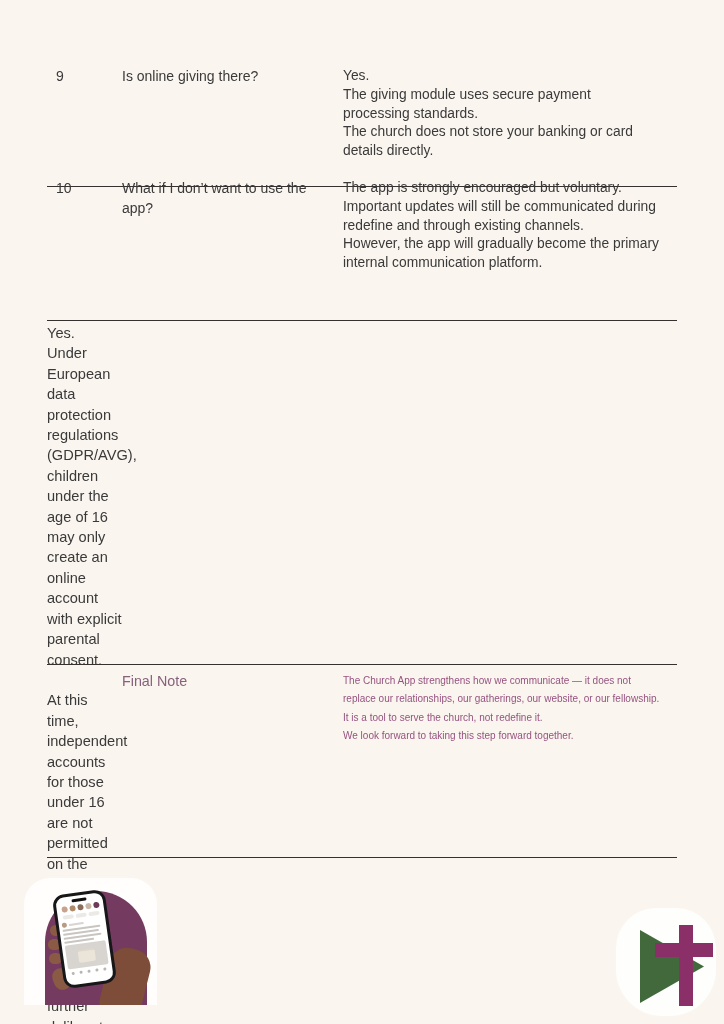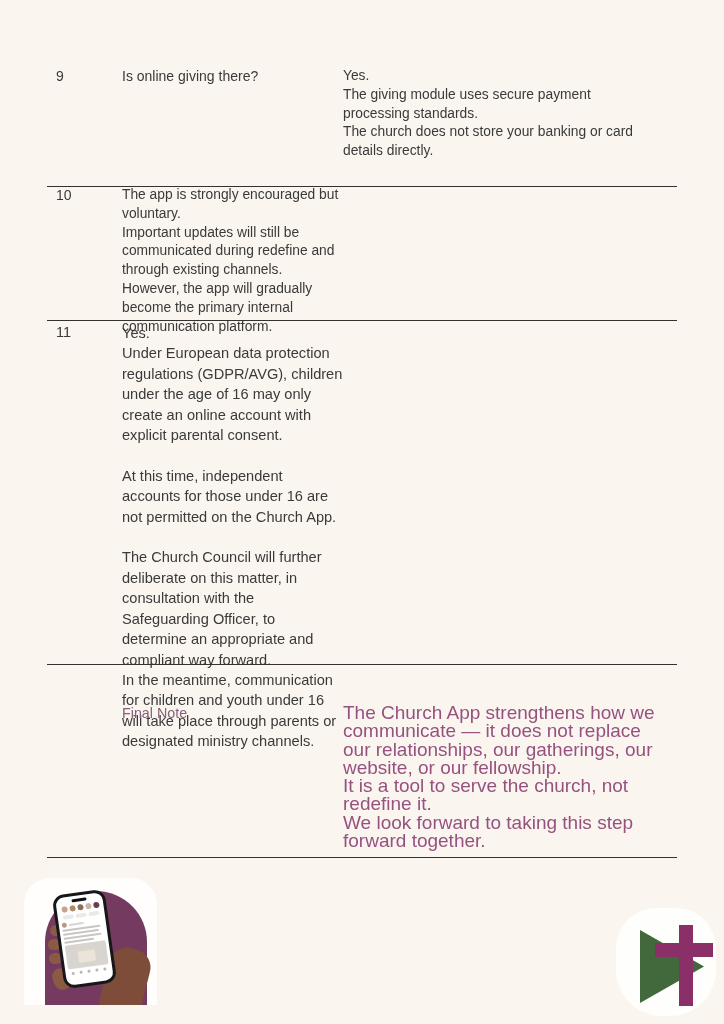--- a/index.html
+++ b/index.html
@@ -55,21 +55,21 @@
   }
 
   
   .note-label {
     color: var(--note-label, #87617C);
     font-size: 14.3px;
     line-height: 18.5px;
   }
   .note-text {
     color: var(--note-text, #96527F);
-    font-size: 19px;
+    font-size: 10px;
     line-height: 18.3px;
     white-space: pre-line;
     max-width: 318px;
   }
 
   
   .photo {
     position: absolute;
     left: 24px;
     top: 878px;
@@ -203,43 +203,43 @@
   <section class="faq-row" style="top:67px">
     <div class="cell num">9</div>
     <div class="cell question">Is online giving there?</div>
     <div class="cell answer">Yes.
 The giving module uses secure payment processing standards.
 The church does not store your banking or card details directly.</div>
   </section>
 
   <div class="separator" style="top:186px"></div>
 
-  <section class="faq-row" style="top:186px">
+  <section class="faq-row" style="top:179px">
     <div class="cell num">10</div>
+    <div class="cell question">What if I don’t want to use the app?</div>
     <div class="cell answer">The app is strongly encouraged but voluntary.
 Important updates will still be communicated during redefine and through existing channels.
 However, the app will gradually become the primary internal communication platform.</div>
   </section>
 
   <div class="separator" style="top:320px"></div>
 
   <section class="faq-row row-lg" style="top:323px">
-    <div class="cell num">11</div>
     <div class="cell answer">Yes.
 Under European data protection regulations (GDPR/AVG), children under the age of 16 may only create an online account with explicit parental consent.
 
 At this time, independent accounts for those under 16 are not permitted on the Church App.
 
 The Church Council will further deliberate on this matter, in consultation with the Safeguarding Officer, to determine an appropriate and compliant way forward.
 In the meantime, communication for children and youth under 16 will take place through parents or designated ministry channels.</div>
   </section>
 
   <div class="separator" style="top:664px"></div>
 
-  <section class="faq-row" style="top:704px">
+  <section class="faq-row" style="top:672px">
     <div class="cell num"></div>
     <div class="cell note-label">Final Note</div>
     <div class="cell note-text">The Church App strengthens how we communicate — it does not replace our relationships, our gatherings, our website, or our fellowship.
 It is a tool to serve the church, not redefine it.
 We look forward to taking this step forward together.</div>
   </section>
 
   <div class="separator" style="top:857px"></div>
 
   <div class="photo">

